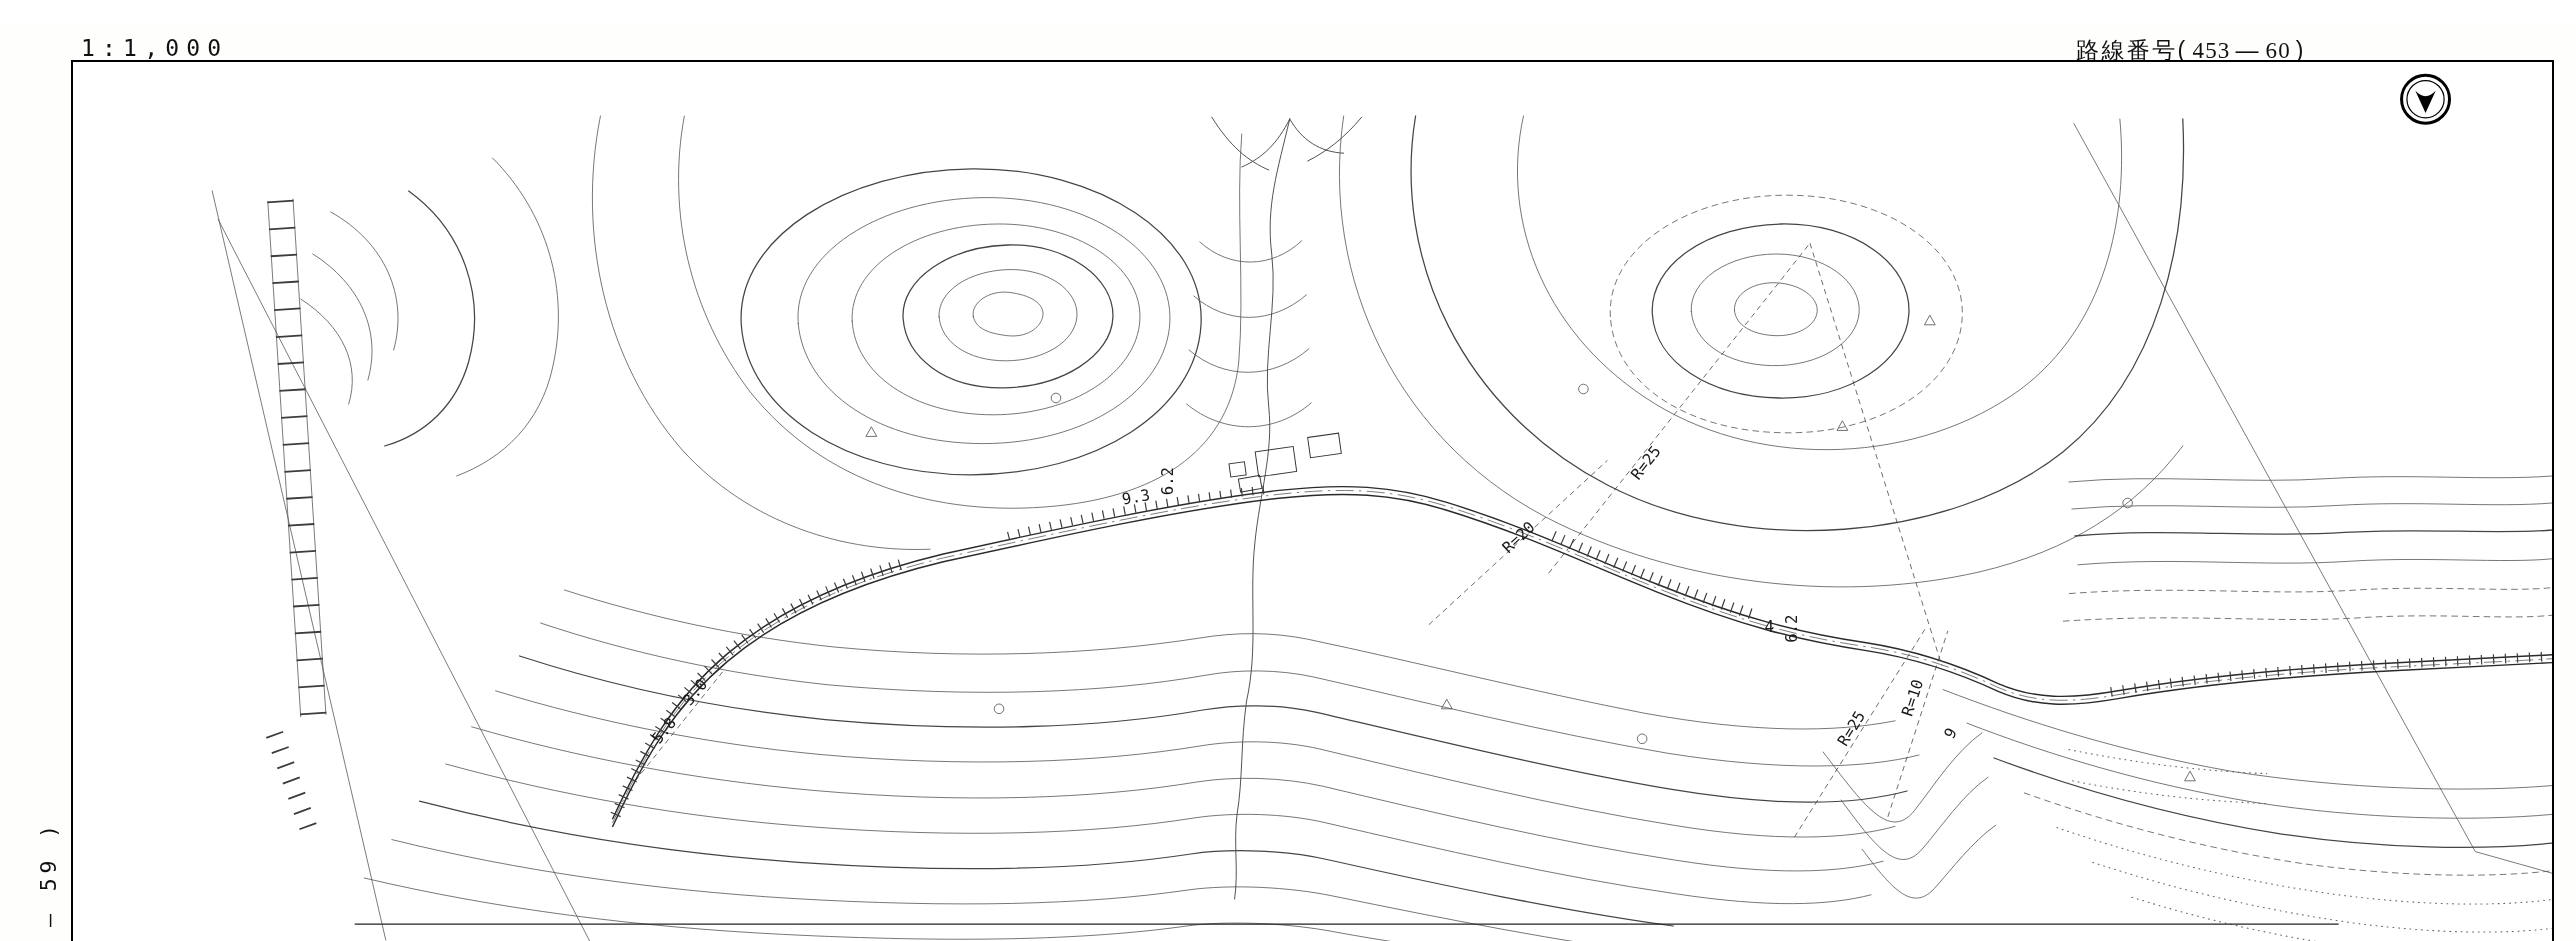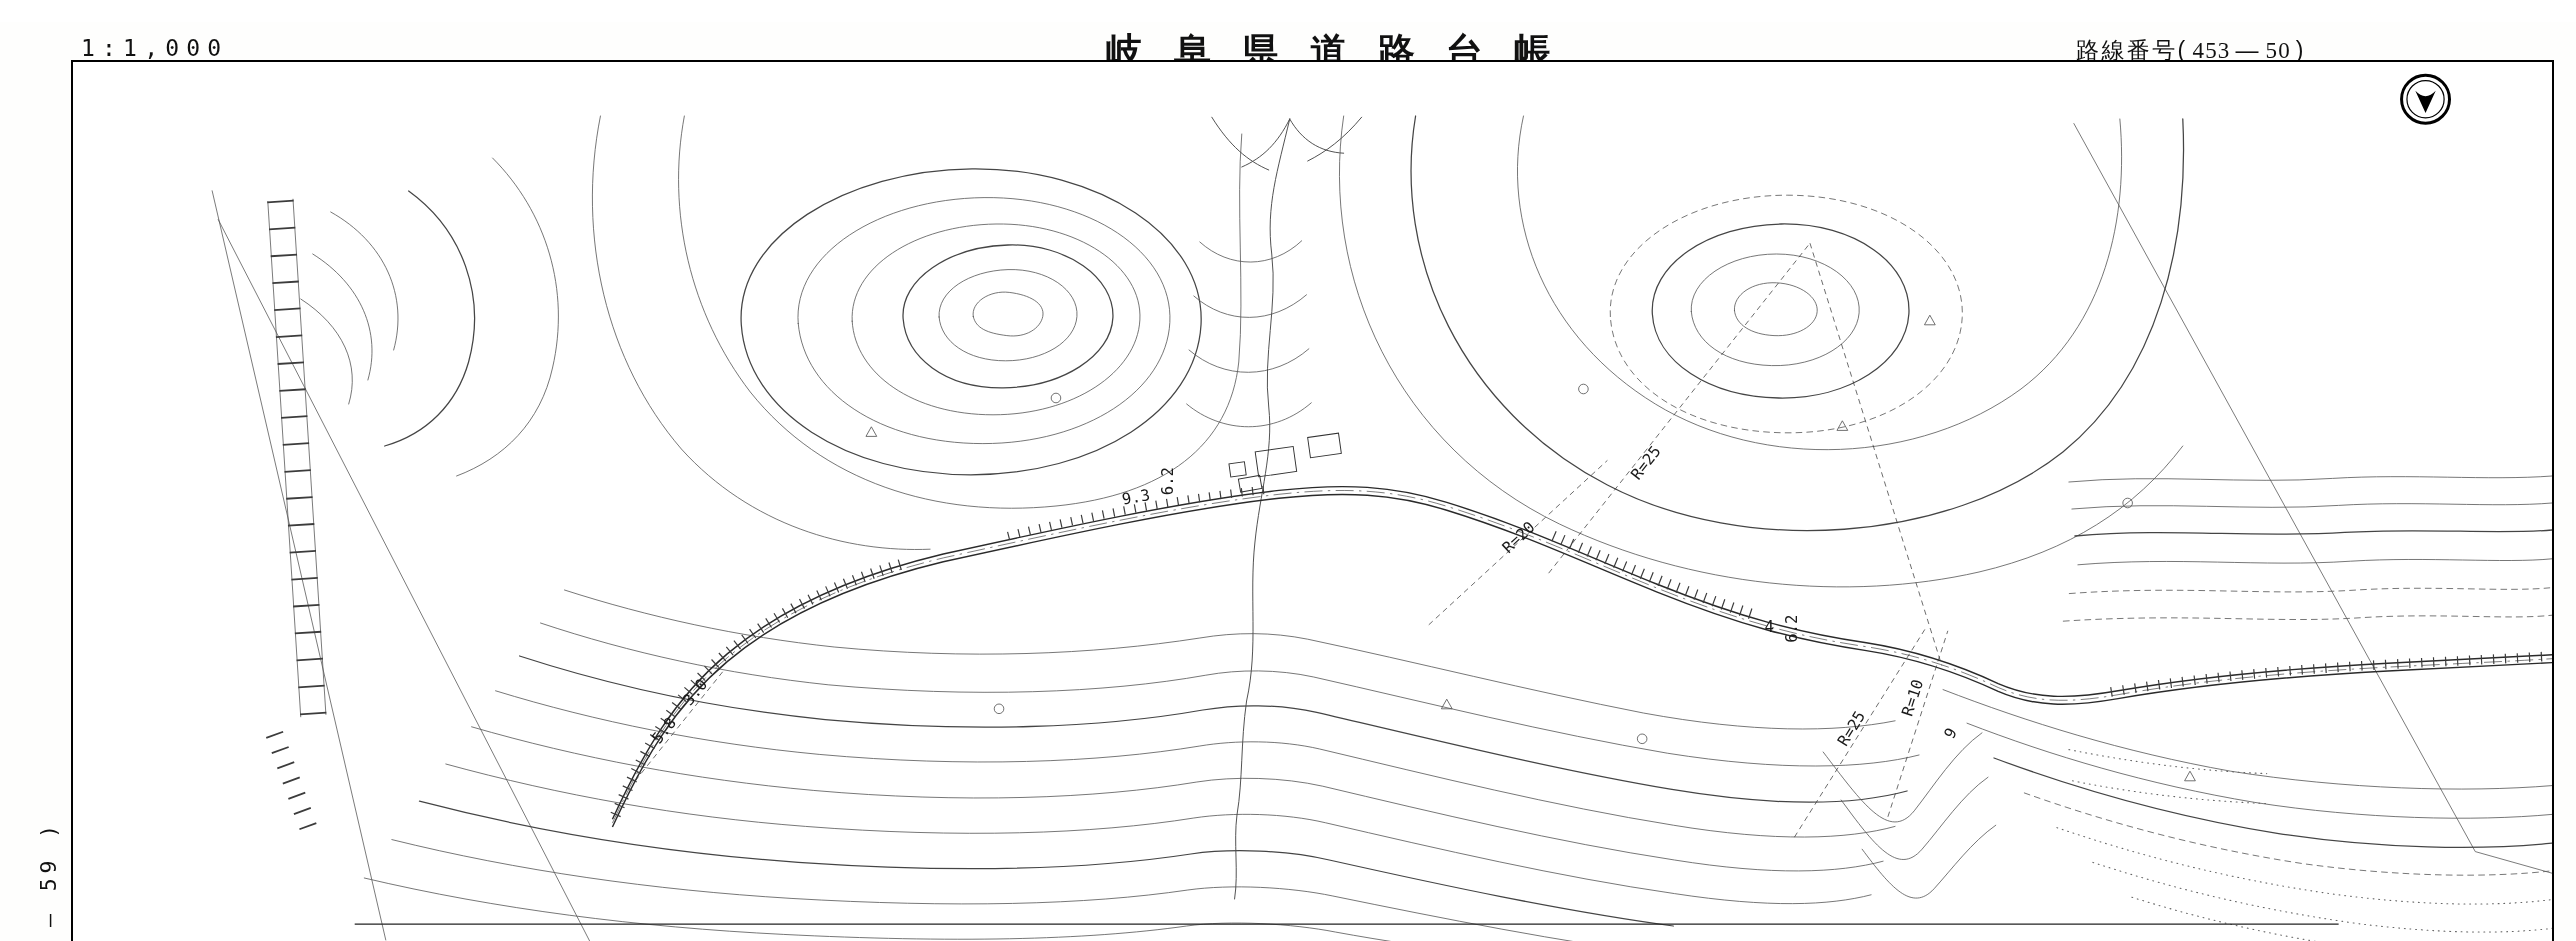--- a/index.html
+++ b/index.html
@@ -64,22 +64,21 @@
   .ann{font-family:"DejaVu Sans Mono", monospace;font-size:26px;fill:#1a1a1a;}
   .baseline{stroke:#222;stroke-width:2;}
   .narrow{stroke:#000;fill:none;}
 </style>
 </head>
 <body>
 
 <div class="page">
 
   <div class="scale-label">1:1,000</div>
-  <div class="page-title">岐阜県道路台帳</div>
-  <div class="route-label"><span>路線番号(</span><span class="num">453</span><span>—</span><span class="num">50</span><span>)</span></div>
+  <div class="route-label"><span>路線番号(</span><span class="num">453</span><span>—</span><span class="num">60</span><span>)</span></div>
 
   <div class="sheet-ref left">— 59 )</div>
   <div class="sheet-ref right">— 61 )</div>
 
   <div class="map-frame">
     <svg viewBox="0 0 4136 1500" preserveAspectRatio="none">
 
       <g>
         <path class="bnd" d="M 232 214 L 522 1464"></path>
         <path class="bnd" d="M 242 262 L 880 1500"></path>

